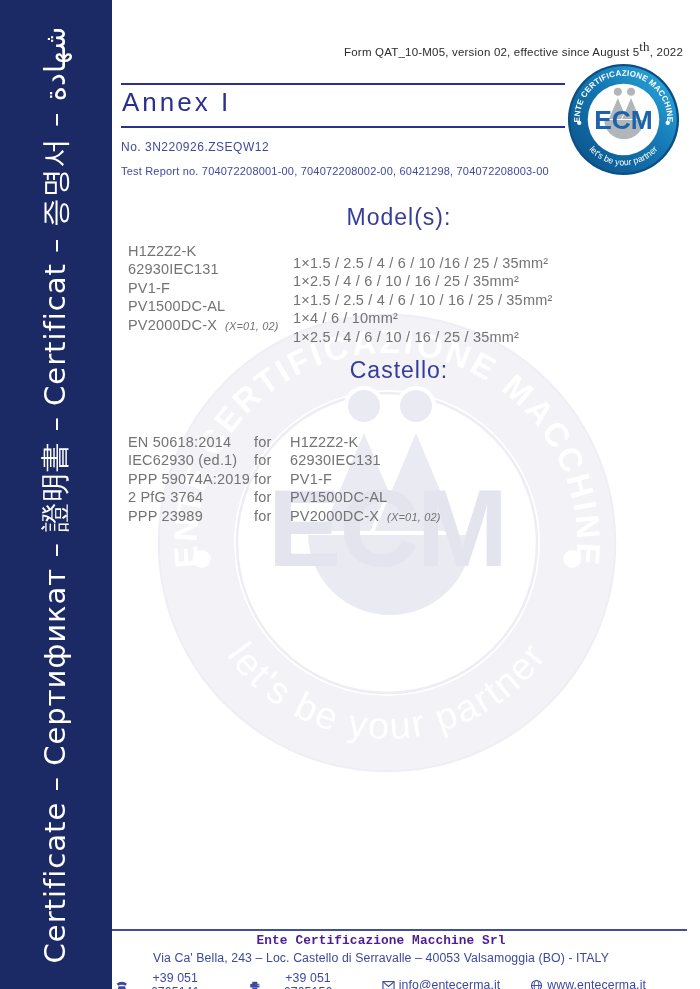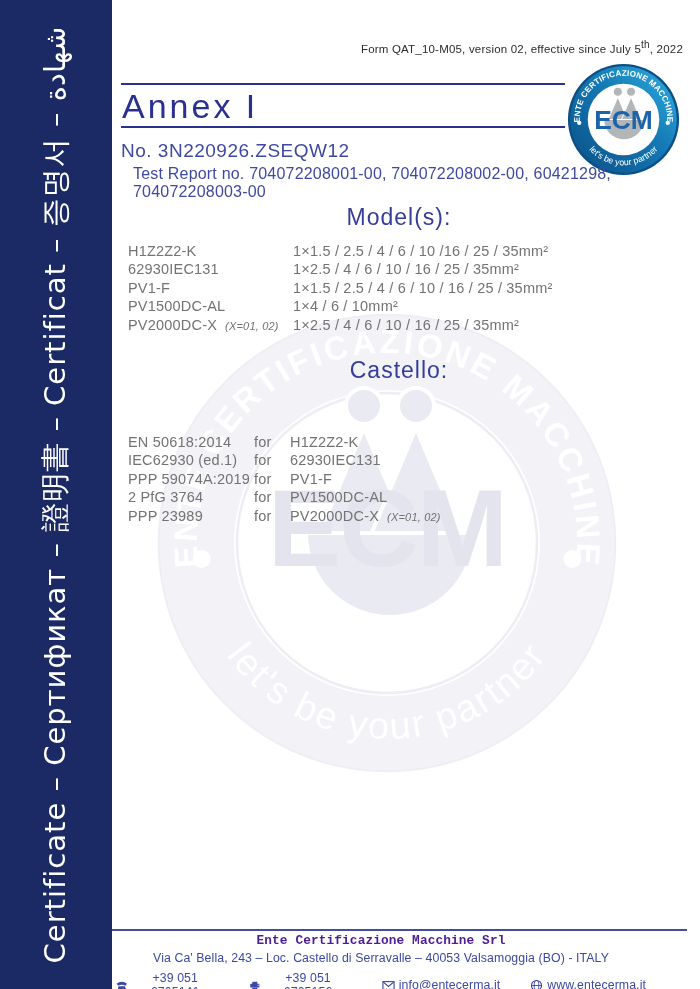--- a/index.html
+++ b/index.html
@@ -11,50 +11,50 @@
   .sidebar-text{position:absolute;left:50%;top:50%;transform:translate(-50%,-50%) rotate(-90deg);
         white-space:nowrap;color:#ffffff;font-size:29px;letter-spacing:1px;
         font-family:"DejaVu Sans","Liberation Sans",sans-serif;}
 
   
   .watermark{position:absolute;left:152px;top:308px;width:470px;height:470px;z-index:0;}
 
   
   .form-line{position:absolute;top:39px;right:17px;font-size:11.5px;color:#2b2b30;
         letter-spacing:0.2px;z-index:2;}
-  .form-line sup{font-size:10px;}
+  .form-line sup{font-size:13px;font-family:Liberation Serif, serif;}
 
   
   .rule{position:absolute;left:121px;width:444px;height:2px;background:#2b2f8e;z-index:2;}
   .rule-top{top:83px;}
   .rule-bottom{top:126px;}
-  .title{position:absolute;left:122px;top:87px;font-size:34px;letter-spacing:3px;
+  .title{position:absolute;left:122px;top:87px;font-size:26px;letter-spacing:3px;
         color:#2b2f8e;z-index:2;}
-  .cert-no{position:absolute;left:121px;top:140px;font-size:19px;letter-spacing:0.5px;
+  .cert-no{position:absolute;left:121px;top:140px;font-size:12px;letter-spacing:0.5px;
         color:#4049a2;z-index:2;}
-  .test-report{position:absolute;left:121px;top:165px;font-size:16px;letter-spacing:0.2px;
-        color:#4049a2;z-index:2;margin-left:12px;}
+  .test-report{position:absolute;left:121px;top:165px;font-size:11px;letter-spacing:0.2px;
+        color:#4049a2;z-index:2;}
 
   
   .badge{position:absolute;left:567px;top:63px;width:113px;height:113px;z-index:2;}
 
   
   .sec-heading{position:absolute;left:112px;right:14px;text-align:center;font-size:23px;
         letter-spacing:1px;color:#363c99;z-index:2;}
   .h-models{top:204px;}
   .h-standards{top:357px;}
 
   
   .model-rows{position:absolute;left:128px;top:243px;z-index:2;}
   .std-rows{position:absolute;left:128px;top:394px;z-index:2;margin-top:40px;}
   .row{position:relative;height:18.4px;font-size:14.5px;color:#737373;letter-spacing:0.2px;white-space:nowrap;}
   .row .name{display:inline-block;}
   .row .note{font-style:italic;font-size:11px;}
   .row .note:not(:empty){margin-left:8px;}
-  .row .sizes{position:absolute;left:165px;top:0;}
+  .row .sizes{position:absolute;left:165px;top:12px;}
   .row .for{position:absolute;left:126px;top:0;}
   .row .model{position:absolute;left:162px;top:0;white-space:nowrap;}
 
   
   .footer-rule{position:absolute;left:112px;top:929px;width:575px;height:1.5px;background:#424da0;z-index:2;}
   .footer{position:absolute;left:112px;right:50px;top:933px;text-align:center;z-index:2;
         color:#3c49a0;font-size:12.3px;letter-spacing:0.1px;}
   .footer .company{font-weight:bold;font-size:12.8px;color:#4c1d95;margin-bottom:3px;font-family:Liberation Mono, monospace;}
   .footer .address{margin-bottom:6px;}
   .footer .contact{display:flex;justify-content:center;align-items:center;gap:22px;}
@@ -88,21 +88,21 @@
     </text>
     <circle cx="49.7" cy="251" r="9" fill="#ffffff"></circle>
     <circle cx="420.3" cy="251" r="9" fill="#ffffff"></circle>
   </svg>
 
   <div class="sidebar">
     <div class="sidebar-text">Certificate – Сертификат – 證明書 – Certificat – 증명서 – شهادة</div>
   </div>
 
   <div class="form-line">
-    <span>Form QAT_10-M05, version 02, effective since July 5</span><sup>th</sup><span>, 2022</span>
+    <span>Form QAT_10-M05, version 02, effective since August 5</span><sup>th</sup><span>, 2022</span>
   </div>
 
   <svg class="badge" viewBox="0 0 120 120">
     <defs>
       <linearGradient id="ringg" x1="0" y1="1" x2="1" y2="0">
         <stop offset="0" stop-color="#0a4f86"></stop>
         <stop offset="0.55" stop-color="#1478b4"></stop>
         <stop offset="1" stop-color="#2fb0e4"></stop>
       </linearGradient>
     </defs>

